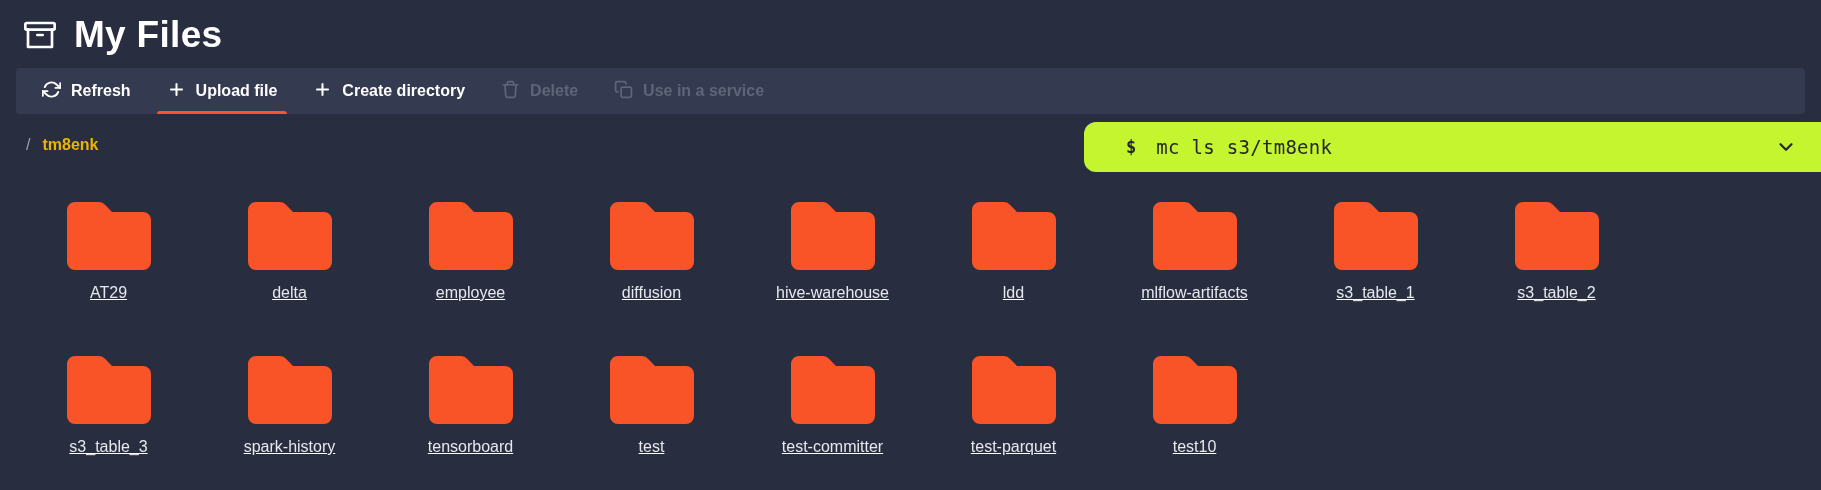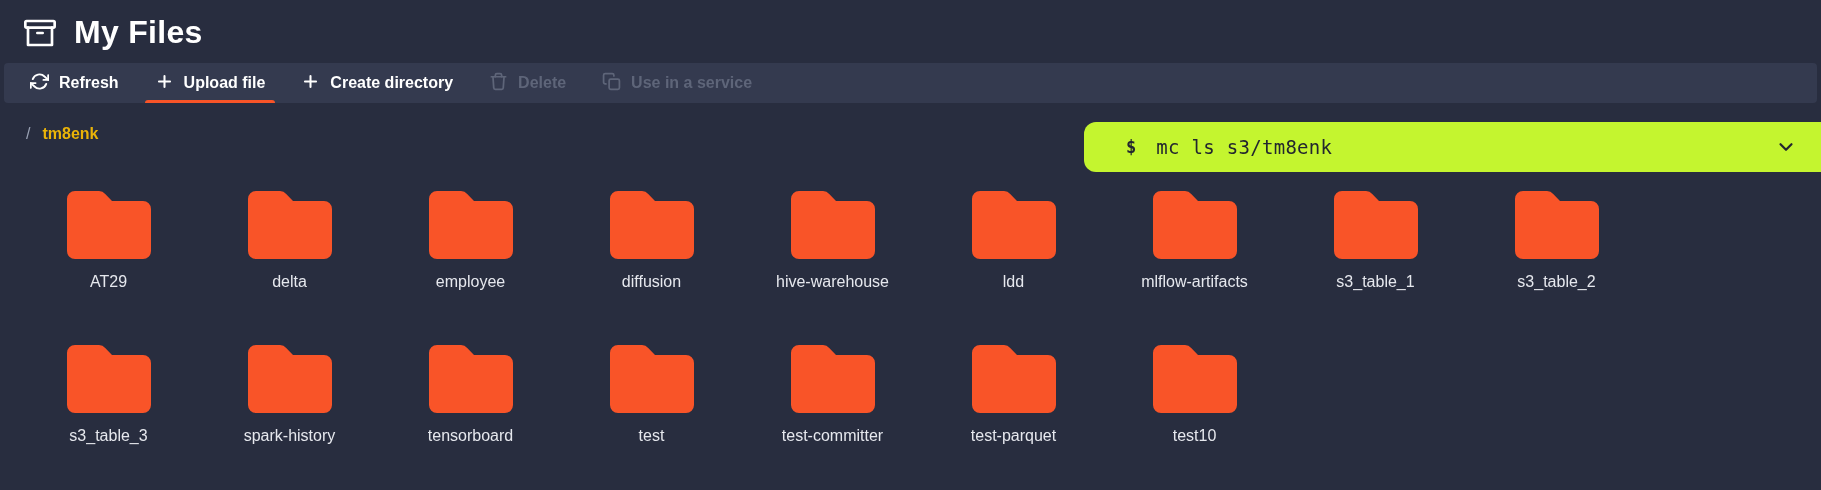--- a/index.html
+++ b/index.html
@@ -18,25 +18,25 @@
     background:var(--background);
     font-family:"Liberation Sans",sans-serif;
     color:#fff;
     overflow:hidden;
     position:relative;
   }
 
   
   .header{display:flex;align-items:center;gap:18px;padding:14px 24px 12px;}
   .header-icon svg{display:block;}
-  .page-title{font-size:32px;font-weight:700;letter-spacing:.3px;}
+  .page-title{font-size:37px;font-weight:700;letter-spacing:.3px;}
 
   
   .toolbar{
-    margin:0 4px;height:40px;
+    margin:0 16px;height:46px;
     background:var(--toolbar-bg);
     border-radius:4px;
     display:flex;align-items:stretch;
     padding:0 8px;
   }
   .tbtn{
     position:relative;
     display:flex;align-items:center;gap:10px;
     padding:0 18px;
     background:none;border:none;
@@ -71,20 +71,21 @@
   .cmd-prompt{font-family:"DejaVu Sans Mono",monospace;font-size:17px;font-weight:700;margin-right:20px;}
   .cmd-text{font-family:"DejaVu Sans Mono",monospace;font-size:19px;letter-spacing:.3px;}
   .cmd-chevron{margin-left:auto;display:flex;align-items:center;}
 
   
   .grid{
     display:grid;
     grid-template-columns:repeat(9,181px);
     row-gap:52px;
     margin:46px 0 0 18px;
+    text-decoration:underline;
   }
   .cell{display:flex;flex-direction:column;align-items:center;cursor:pointer;}
   .folder-icon{color:var(--accent-orange);line-height:0;}
   .cell .label{margin-top:12px;font-size:16px;color:var(--label);}
 </style>
 </head>
 <body>
 
 <div class="header">
   <span class="header-icon">

